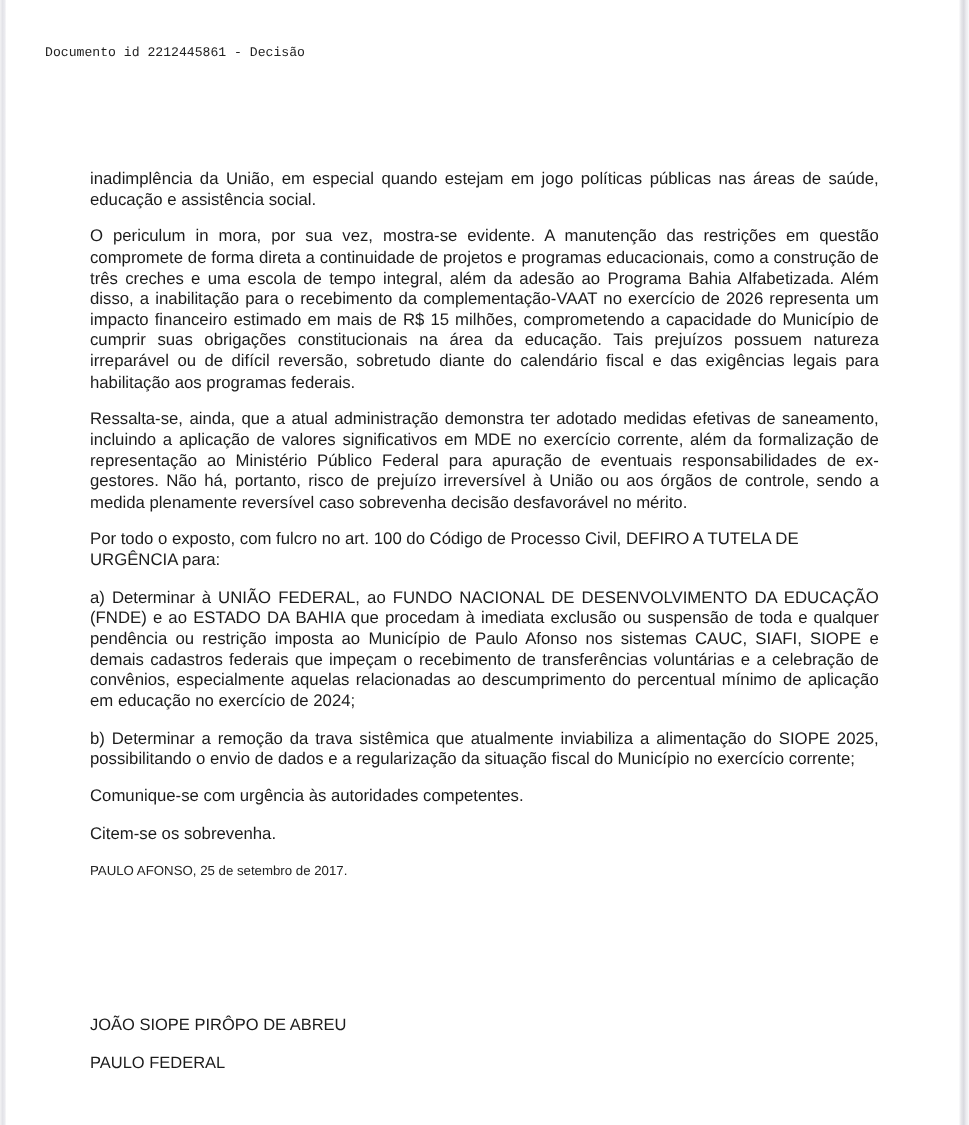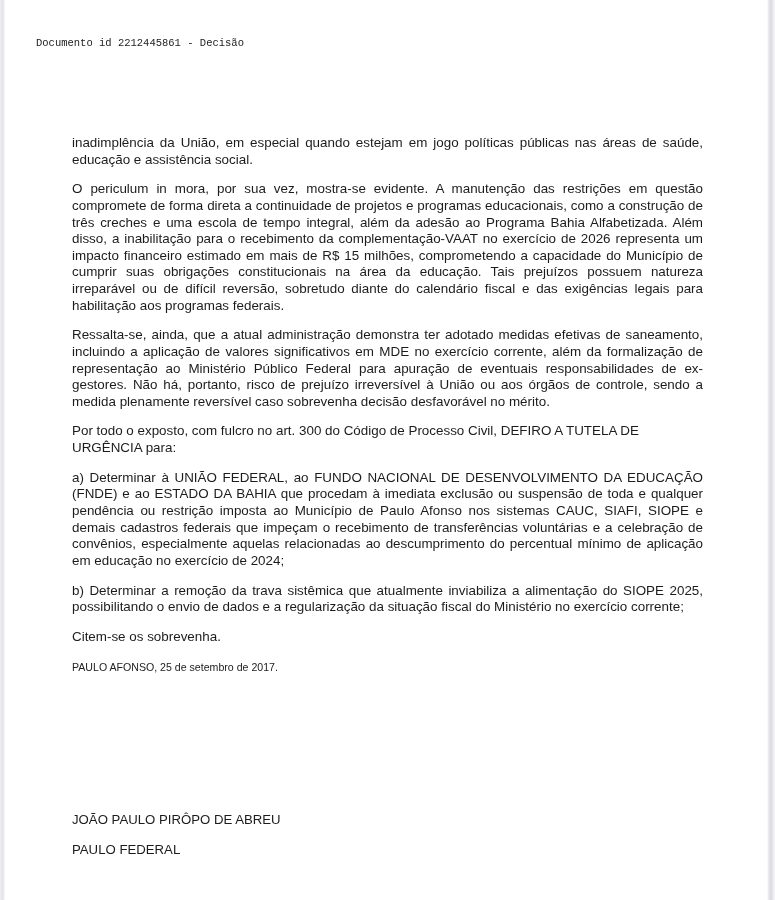--- a/index.html
+++ b/index.html
@@ -76,23 +76,24 @@
 
 <div class="edge-left"></div>
 <div class="edge-right"></div>
 
 <div class="doc-header">Documento id 2212445861 - Decisão</div>
 
 <div class="doc-body">
   <p class="para">inadimplência da União, em especial quando estejam em jogo políticas públicas nas áreas de saúde, educação e assistência social.</p>
   <p class="para">O periculum in mora, por sua vez, mostra-se evidente. A manutenção das restrições em questão compromete de forma direta a continuidade de projetos e programas educacionais, como a construção de três creches e uma escola de tempo integral, além da adesão ao Programa Bahia Alfabetizada. Além disso, a inabilitação para o recebimento da complementação-VAAT no exercício de 2026 representa um impacto financeiro estimado em mais de R$ 15 milhões, comprometendo a capacidade do Município de cumprir suas obrigações constitucionais na área da educação. Tais prejuízos possuem natureza irreparável ou de difícil reversão, sobretudo diante do calendário fiscal e das exigências legais para habilitação aos programas federais.</p>
   <p class="para">Ressalta-se, ainda, que a atual administração demonstra ter adotado medidas efetivas de saneamento, incluindo a aplicação de valores significativos em MDE no exercício corrente, além da formalização de representação ao Ministério Público Federal para apuração de eventuais responsabilidades de ex-gestores. Não há, portanto, risco de prejuízo irreversível à União ou aos órgãos de controle, sendo a medida plenamente reversível caso sobrevenha decisão desfavorável no mérito.</p>
-  <p class="para left">Por todo o exposto, com fulcro no art. 300 do Código de Processo Civil, DEFIRO A TUTELA DE URGÊNCIA para:</p>
+  <p class="para left">Por todo o exposto, com fulcro no art. 100 do Código de Processo Civil, DEFIRO A TUTELA DE URGÊNCIA para:</p>
   <p class="para">a) Determinar à UNIÃO FEDERAL, ao FUNDO NACIONAL DE DESENVOLVIMENTO DA EDUCAÇÃO (FNDE) e ao ESTADO DA BAHIA que procedam à imediata exclusão ou suspensão de toda e qualquer pendência ou restrição imposta ao Município de Paulo Afonso nos sistemas CAUC, SIAFI, SIOPE e demais cadastros federais que impeçam o recebimento de transferências voluntárias e a celebração de convênios, especialmente aquelas relacionadas ao descumprimento do percentual mínimo de aplicação em educação no exercício de 2024;</p>
-  <p class="para">b) Determinar a remoção da trava sistêmica que atualmente inviabiliza a alimentação do SIOPE 2025, possibilitando o envio de dados e a regularização da situação fiscal do Ministério no exercício corrente;</p>
+  <p class="para">b) Determinar a remoção da trava sistêmica que atualmente inviabiliza a alimentação do SIOPE 2025, possibilitando o envio de dados e a regularização da situação fiscal do Município no exercício corrente;</p>
+  <p class="para left">Comunique-se com urgência às autoridades competentes.</p>
   <p class="para left">Citem-se os sobrevenha.</p>
   <p class="place-date">PAULO AFONSO, 25 de setembro de 2017.</p>
 </div>
 
 <div class="signature">
-  <div>JOÃO PAULO PIRÔPO DE ABREU</div>
+  <div>JOÃO SIOPE PIRÔPO DE ABREU</div>
   <div>PAULO FEDERAL</div>
 </div>
 
 </body></html>

